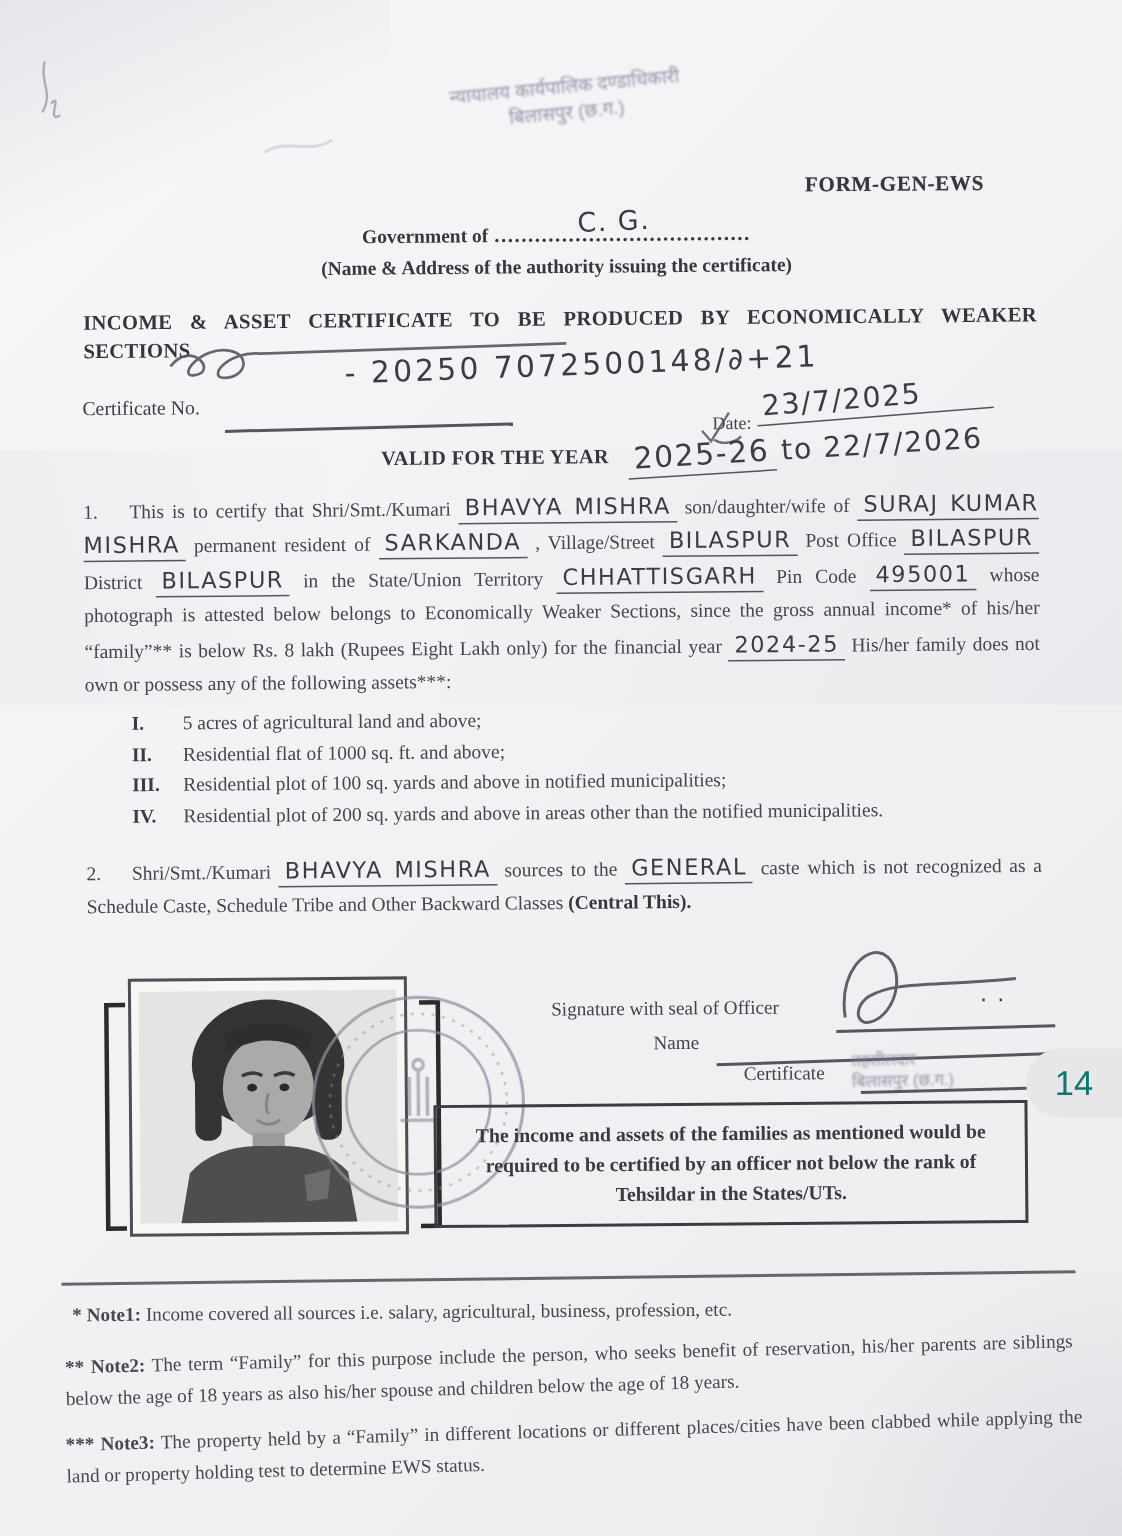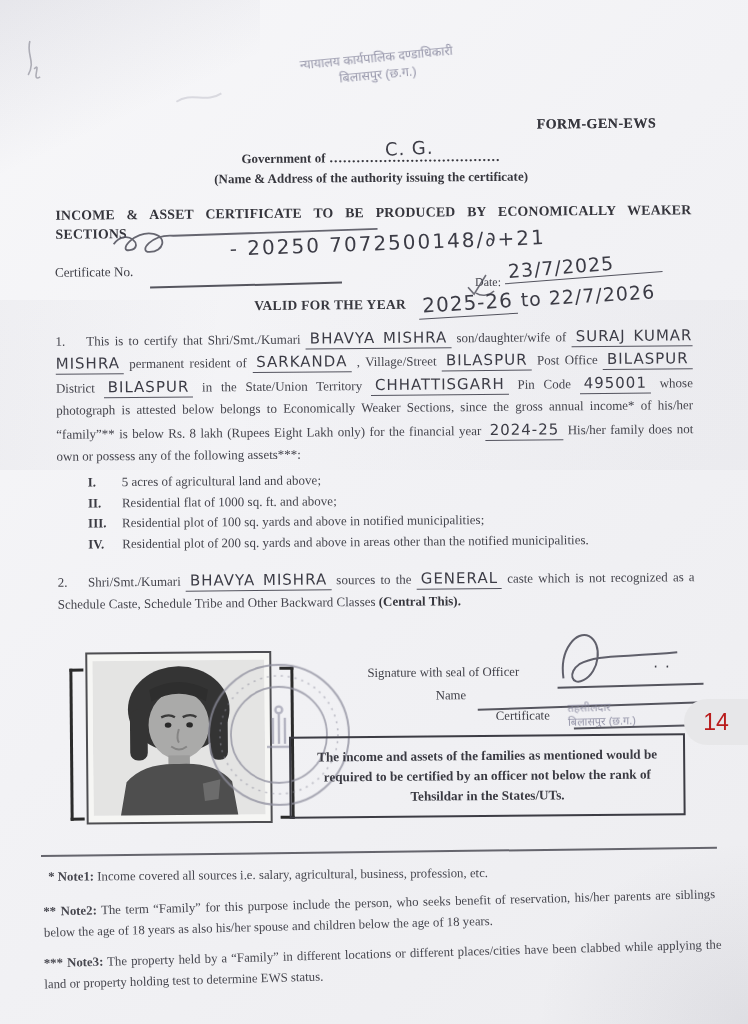--- a/index.html
+++ b/index.html
@@ -56,21 +56,21 @@
     font-weight:bold;font-size:13.2px;line-height:20px;text-align:center;color:#3a3a42;
   }
   .note{color:#47474f;font-size:12.8px;line-height:20.5px;text-align:justify;}
   .note .marker{font-weight:bold;}
   .note .lbl{font-weight:bold;}
 
   .badge{
     position:absolute;right:0;top:699px;width:64px;height:46px;
     background:#e7e7e9;border-radius:26px 0 0 26px;
     display:flex;align-items:center;justify-content:center;
-    font-family:"Liberation Sans",sans-serif;font-size:23px;color:#b91c1c;text-align:center;
+    font-family:"Liberation Sans",sans-serif;font-size:23px;color:#0f766e;text-align:center;
   }
 
   .photo-frame{
     left:84px;top:650px;width:186px;height:172px;
     border:2px solid #4e4e52;background:#f6f6f4;
     padding:5px;box-sizing:border-box;
   }
   .photo-frame svg{width:100%;height:100%;filter:grayscale(0.95) contrast(0.95);}
   .bracket{width:14px;height:152px;border:3.2px solid #2b2b2b;box-sizing:border-box;}
   .bracket-l{border-right:none;}

